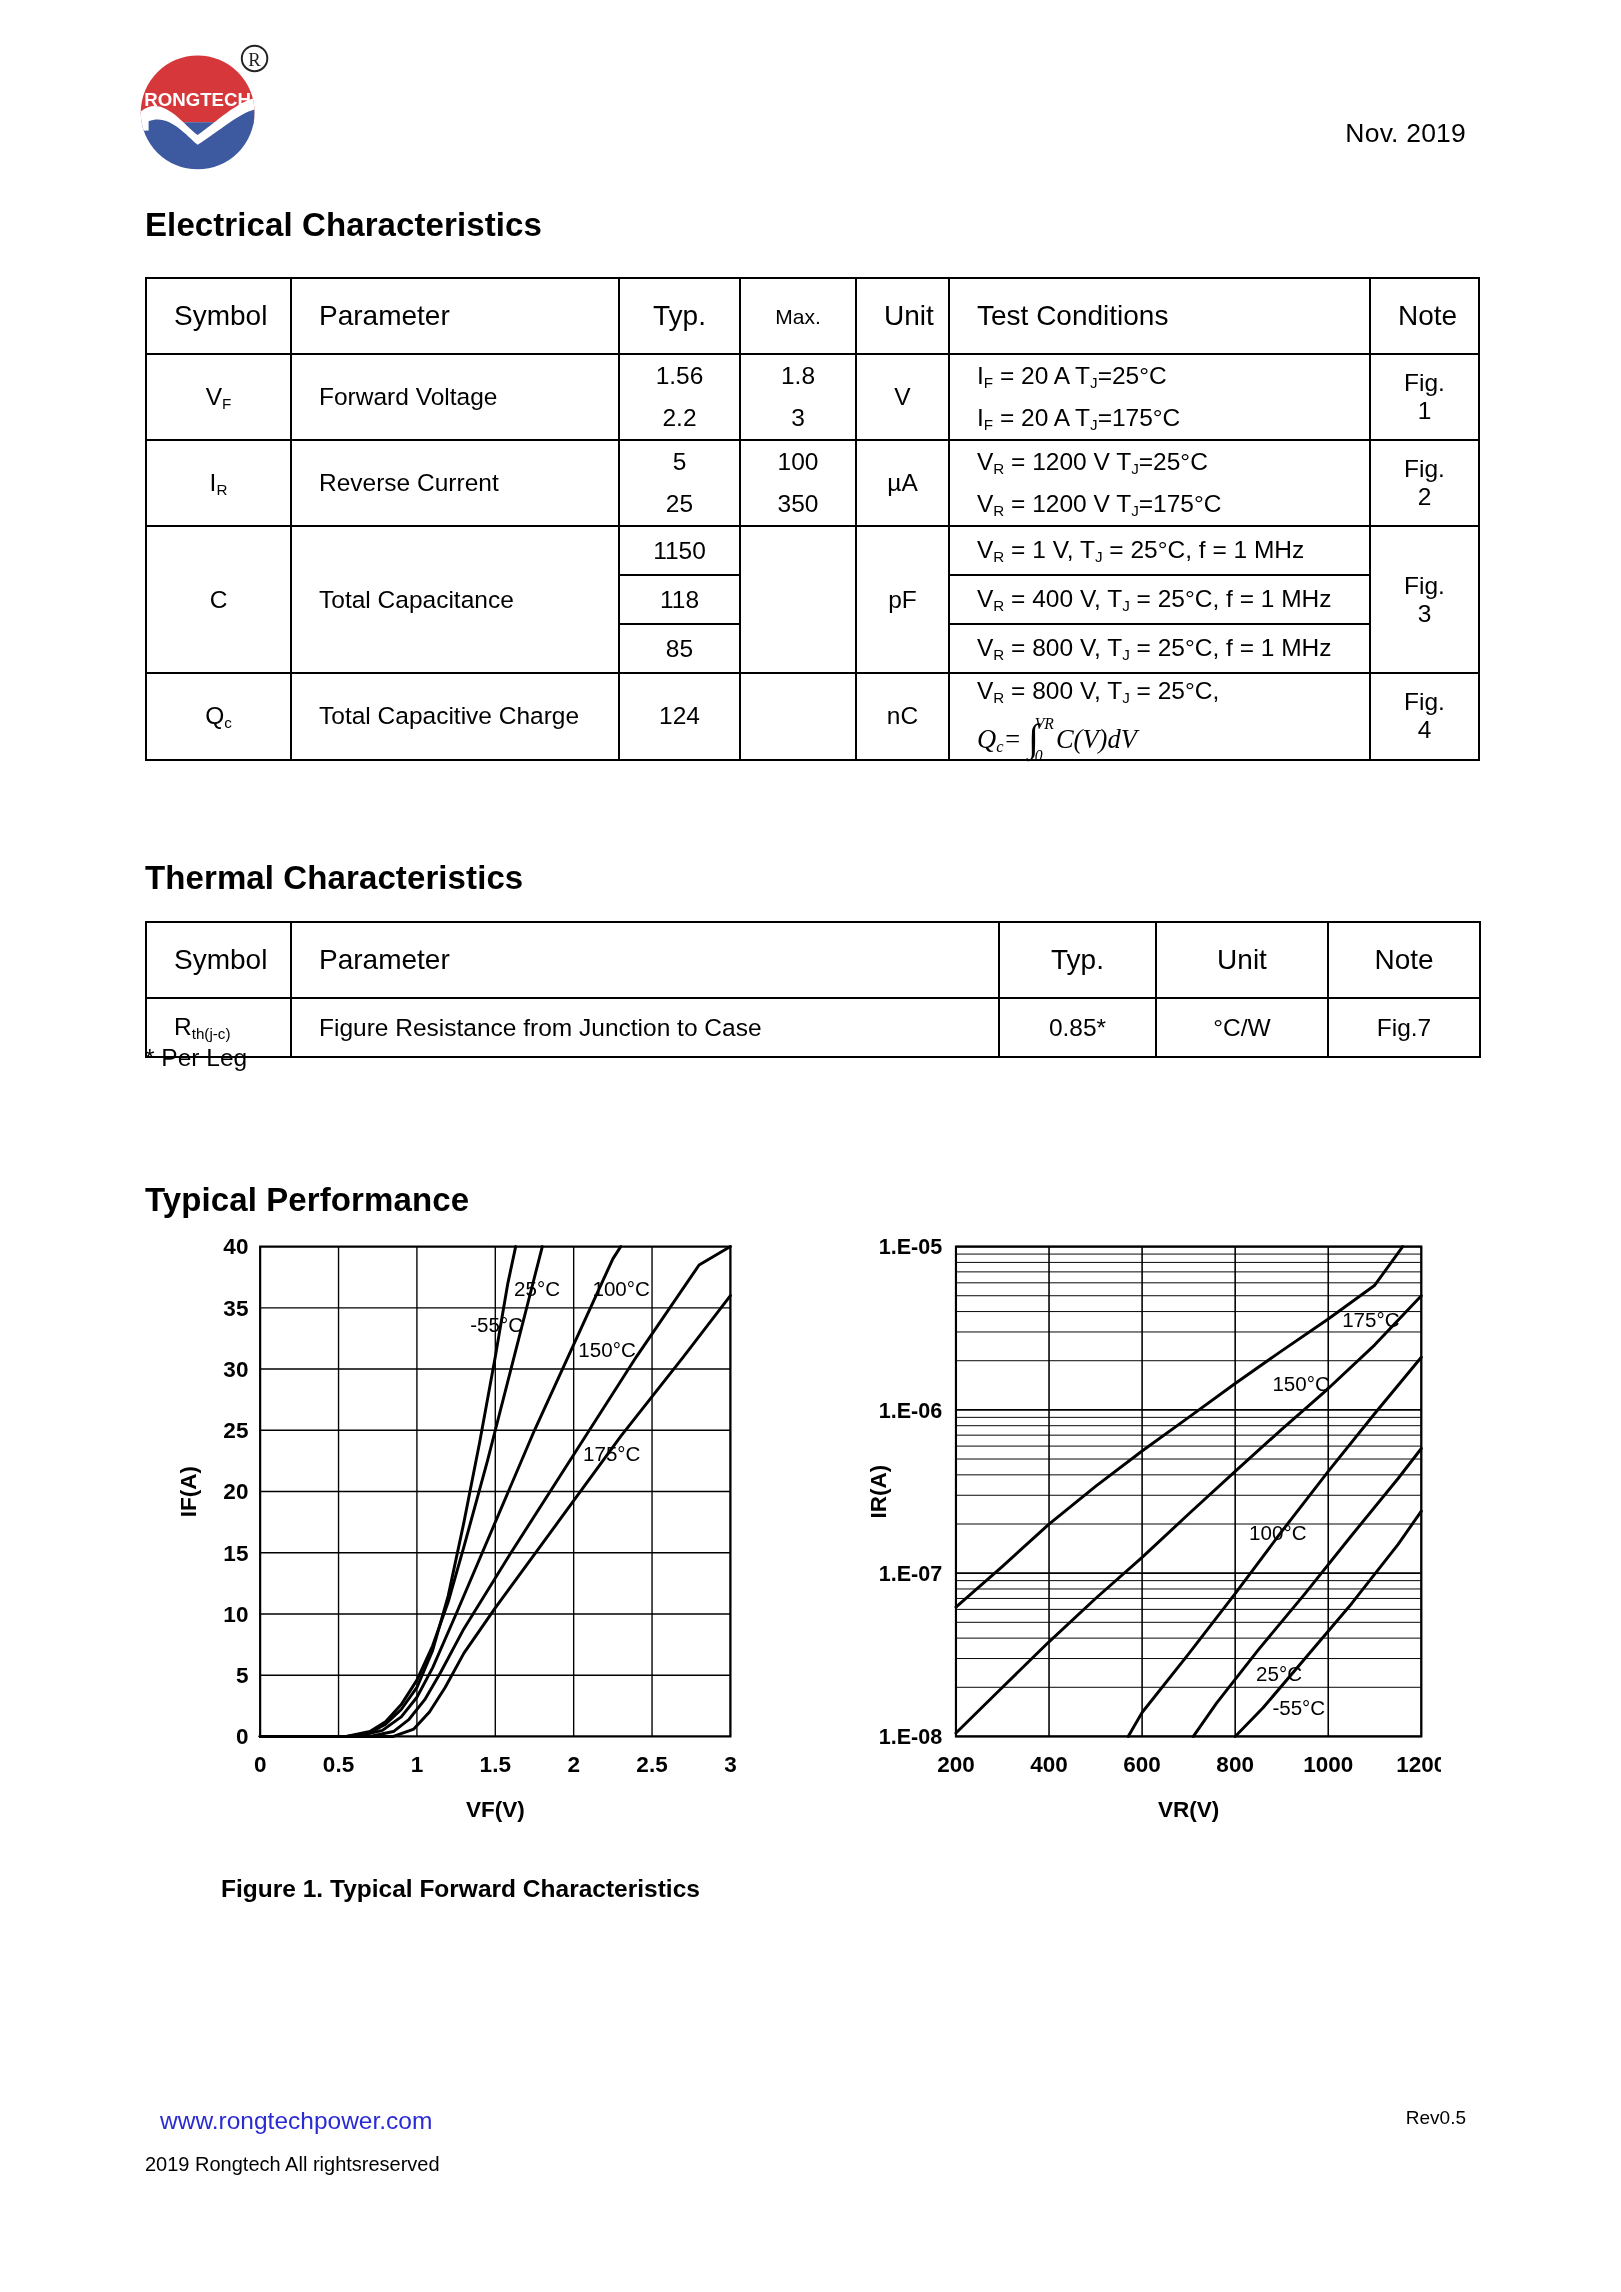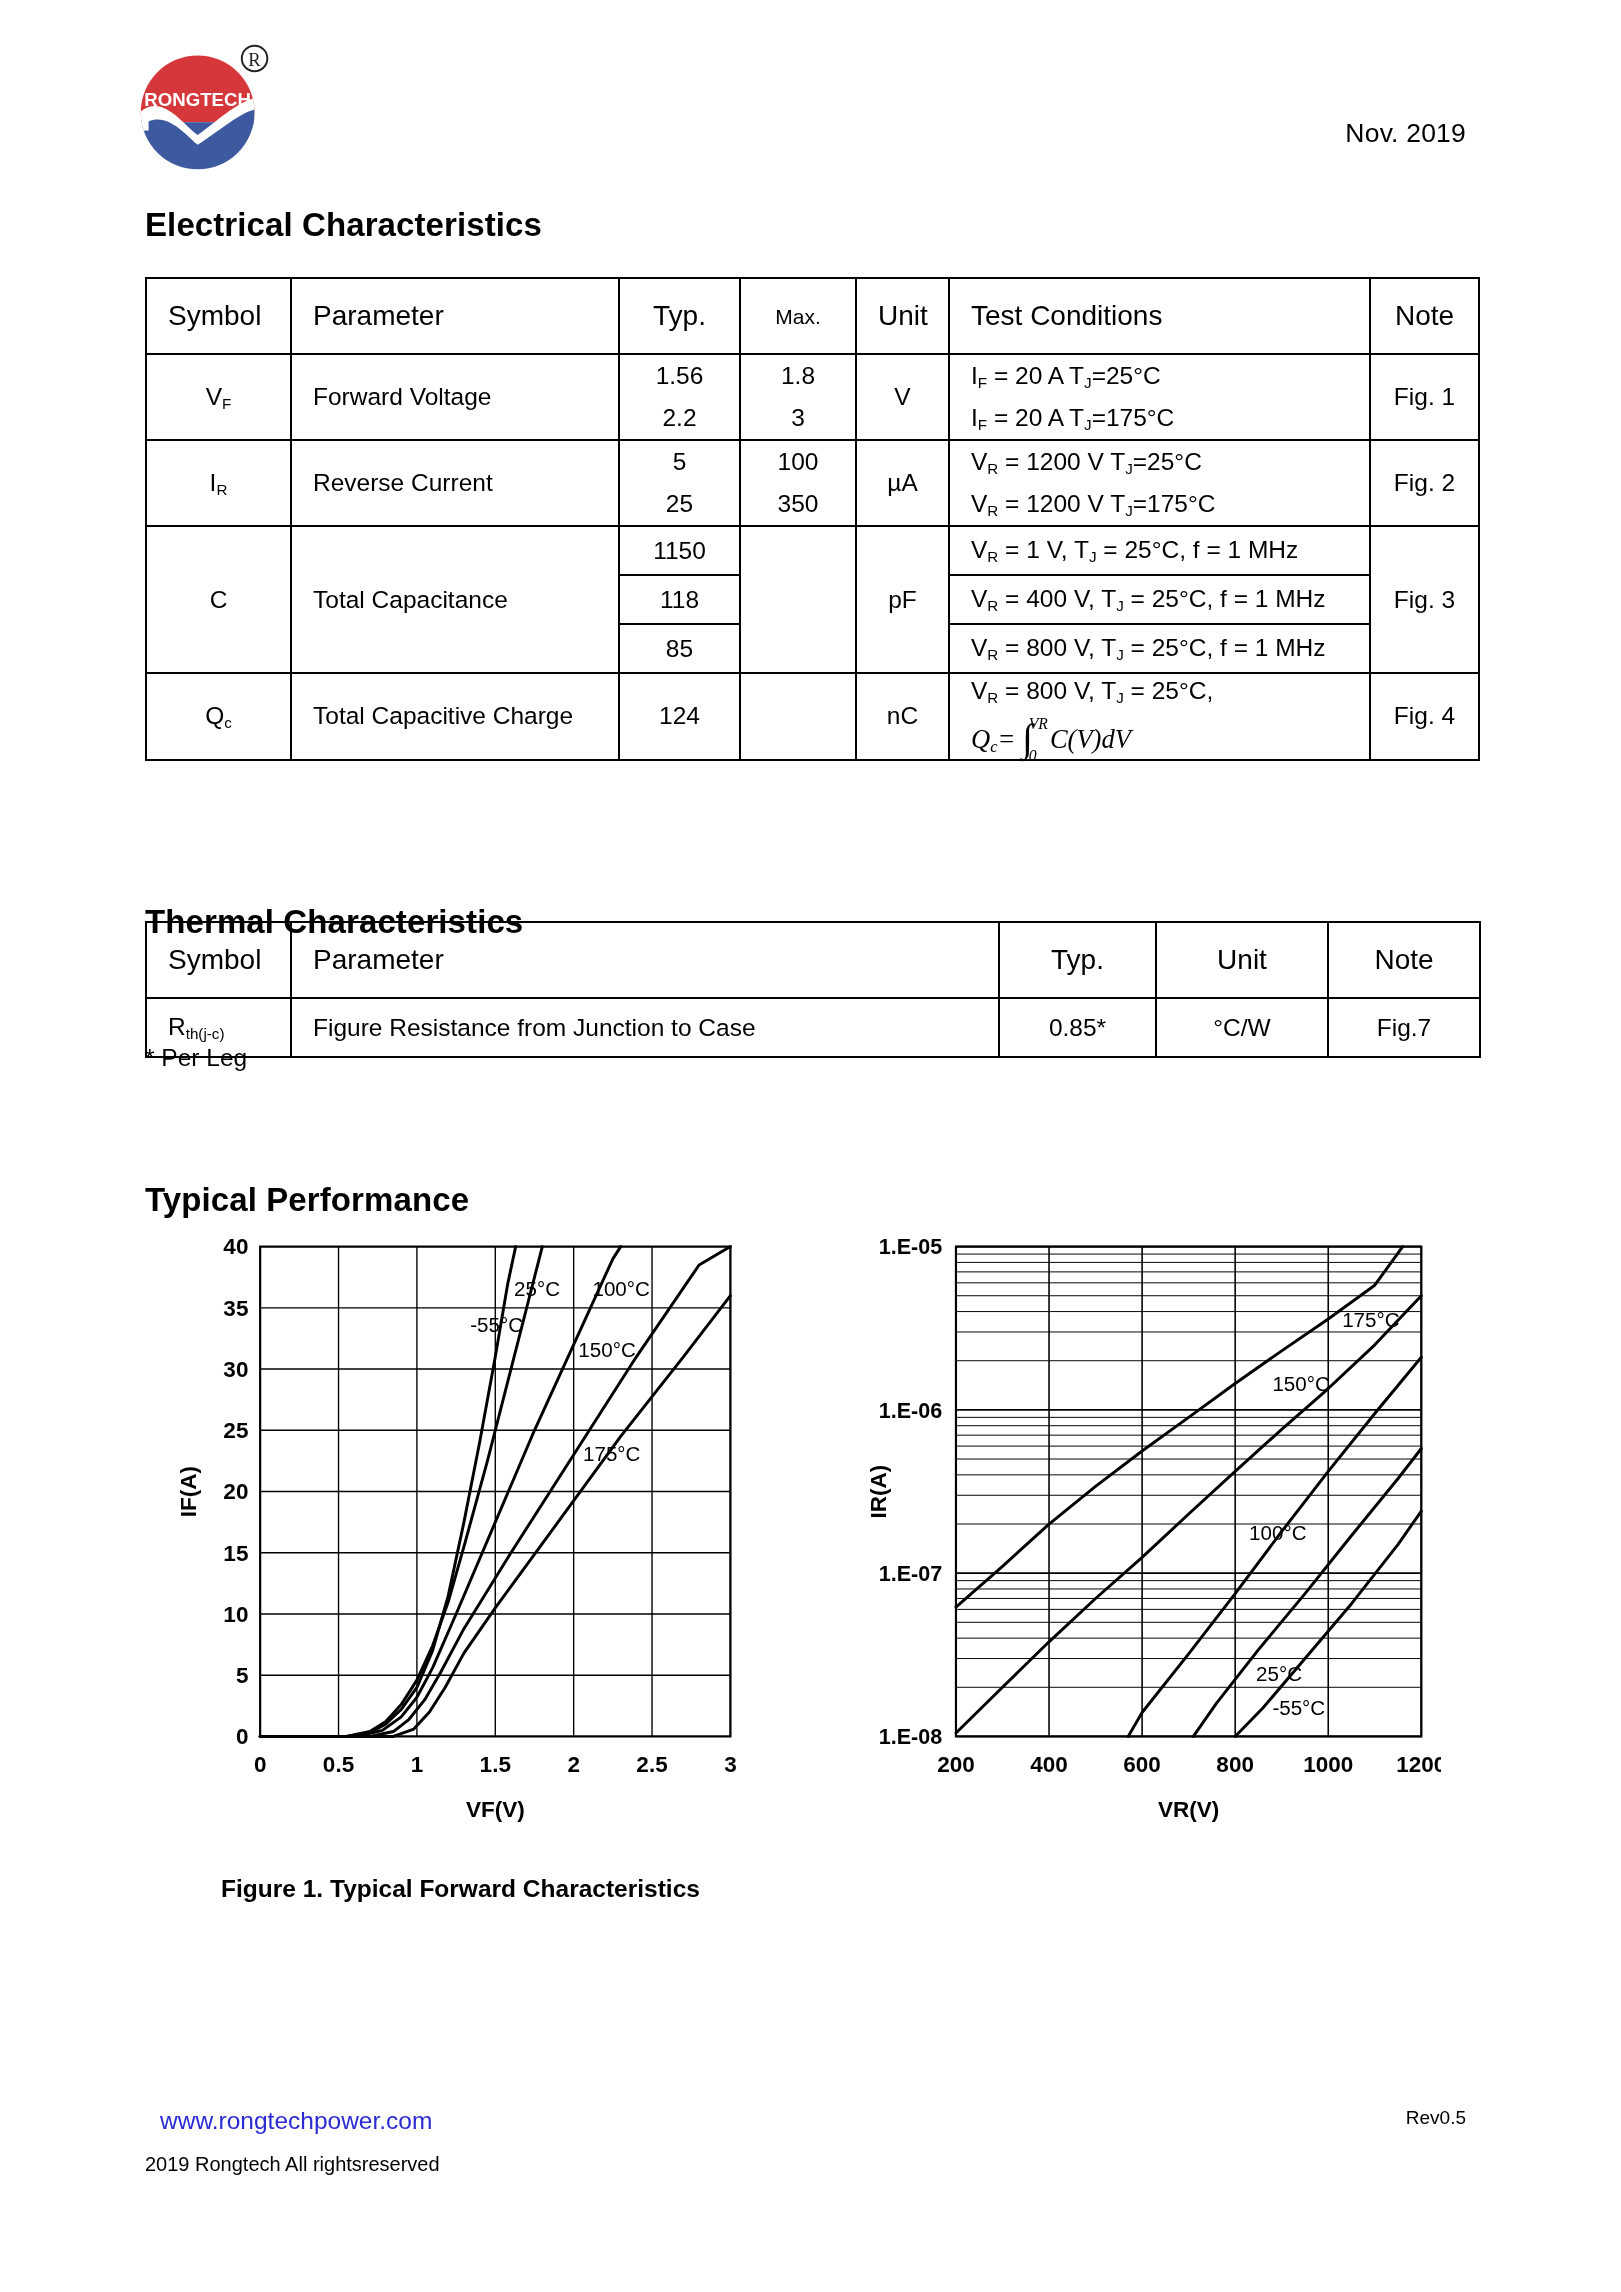--- a/index.html
+++ b/index.html
@@ -22,33 +22,33 @@
     position: absolute; right: 155px; top: 118px;
     font-size: 26.5px; letter-spacing: 0.2px;
   }
 
   
   .heading {
     position: absolute; left: 145px;
     font-size: 33px; font-weight: bold; letter-spacing: 0.1px;
   }
   #h-electrical { top: 206px; }
-  #h-thermal    { top: 859px; margin-top: 44px; }
+  #h-thermal    { top: 859px; }
   #h-typical    { top: 1181px; }
 
   
   table.dt {
     position: absolute;
     border-collapse: collapse;
     font-size: 24.5px;
     table-layout: fixed;
   }
   table.dt td, table.dt th {
     border: 2px solid #000;
-    padding: 0 21px;
+    padding: 0 27px;
     font-weight: normal;
     vertical-align: middle;
   }
   .cc { text-align: center; border-radius: 6px; }
   .nb-b { border-bottom: none !important; }
   .nb-t { border-top: none !important; }
   .thin-b { border-bottom: 1.5px solid #555 !important; }
   sub { font-size: .62em; vertical-align: -.25em; }
 
   

